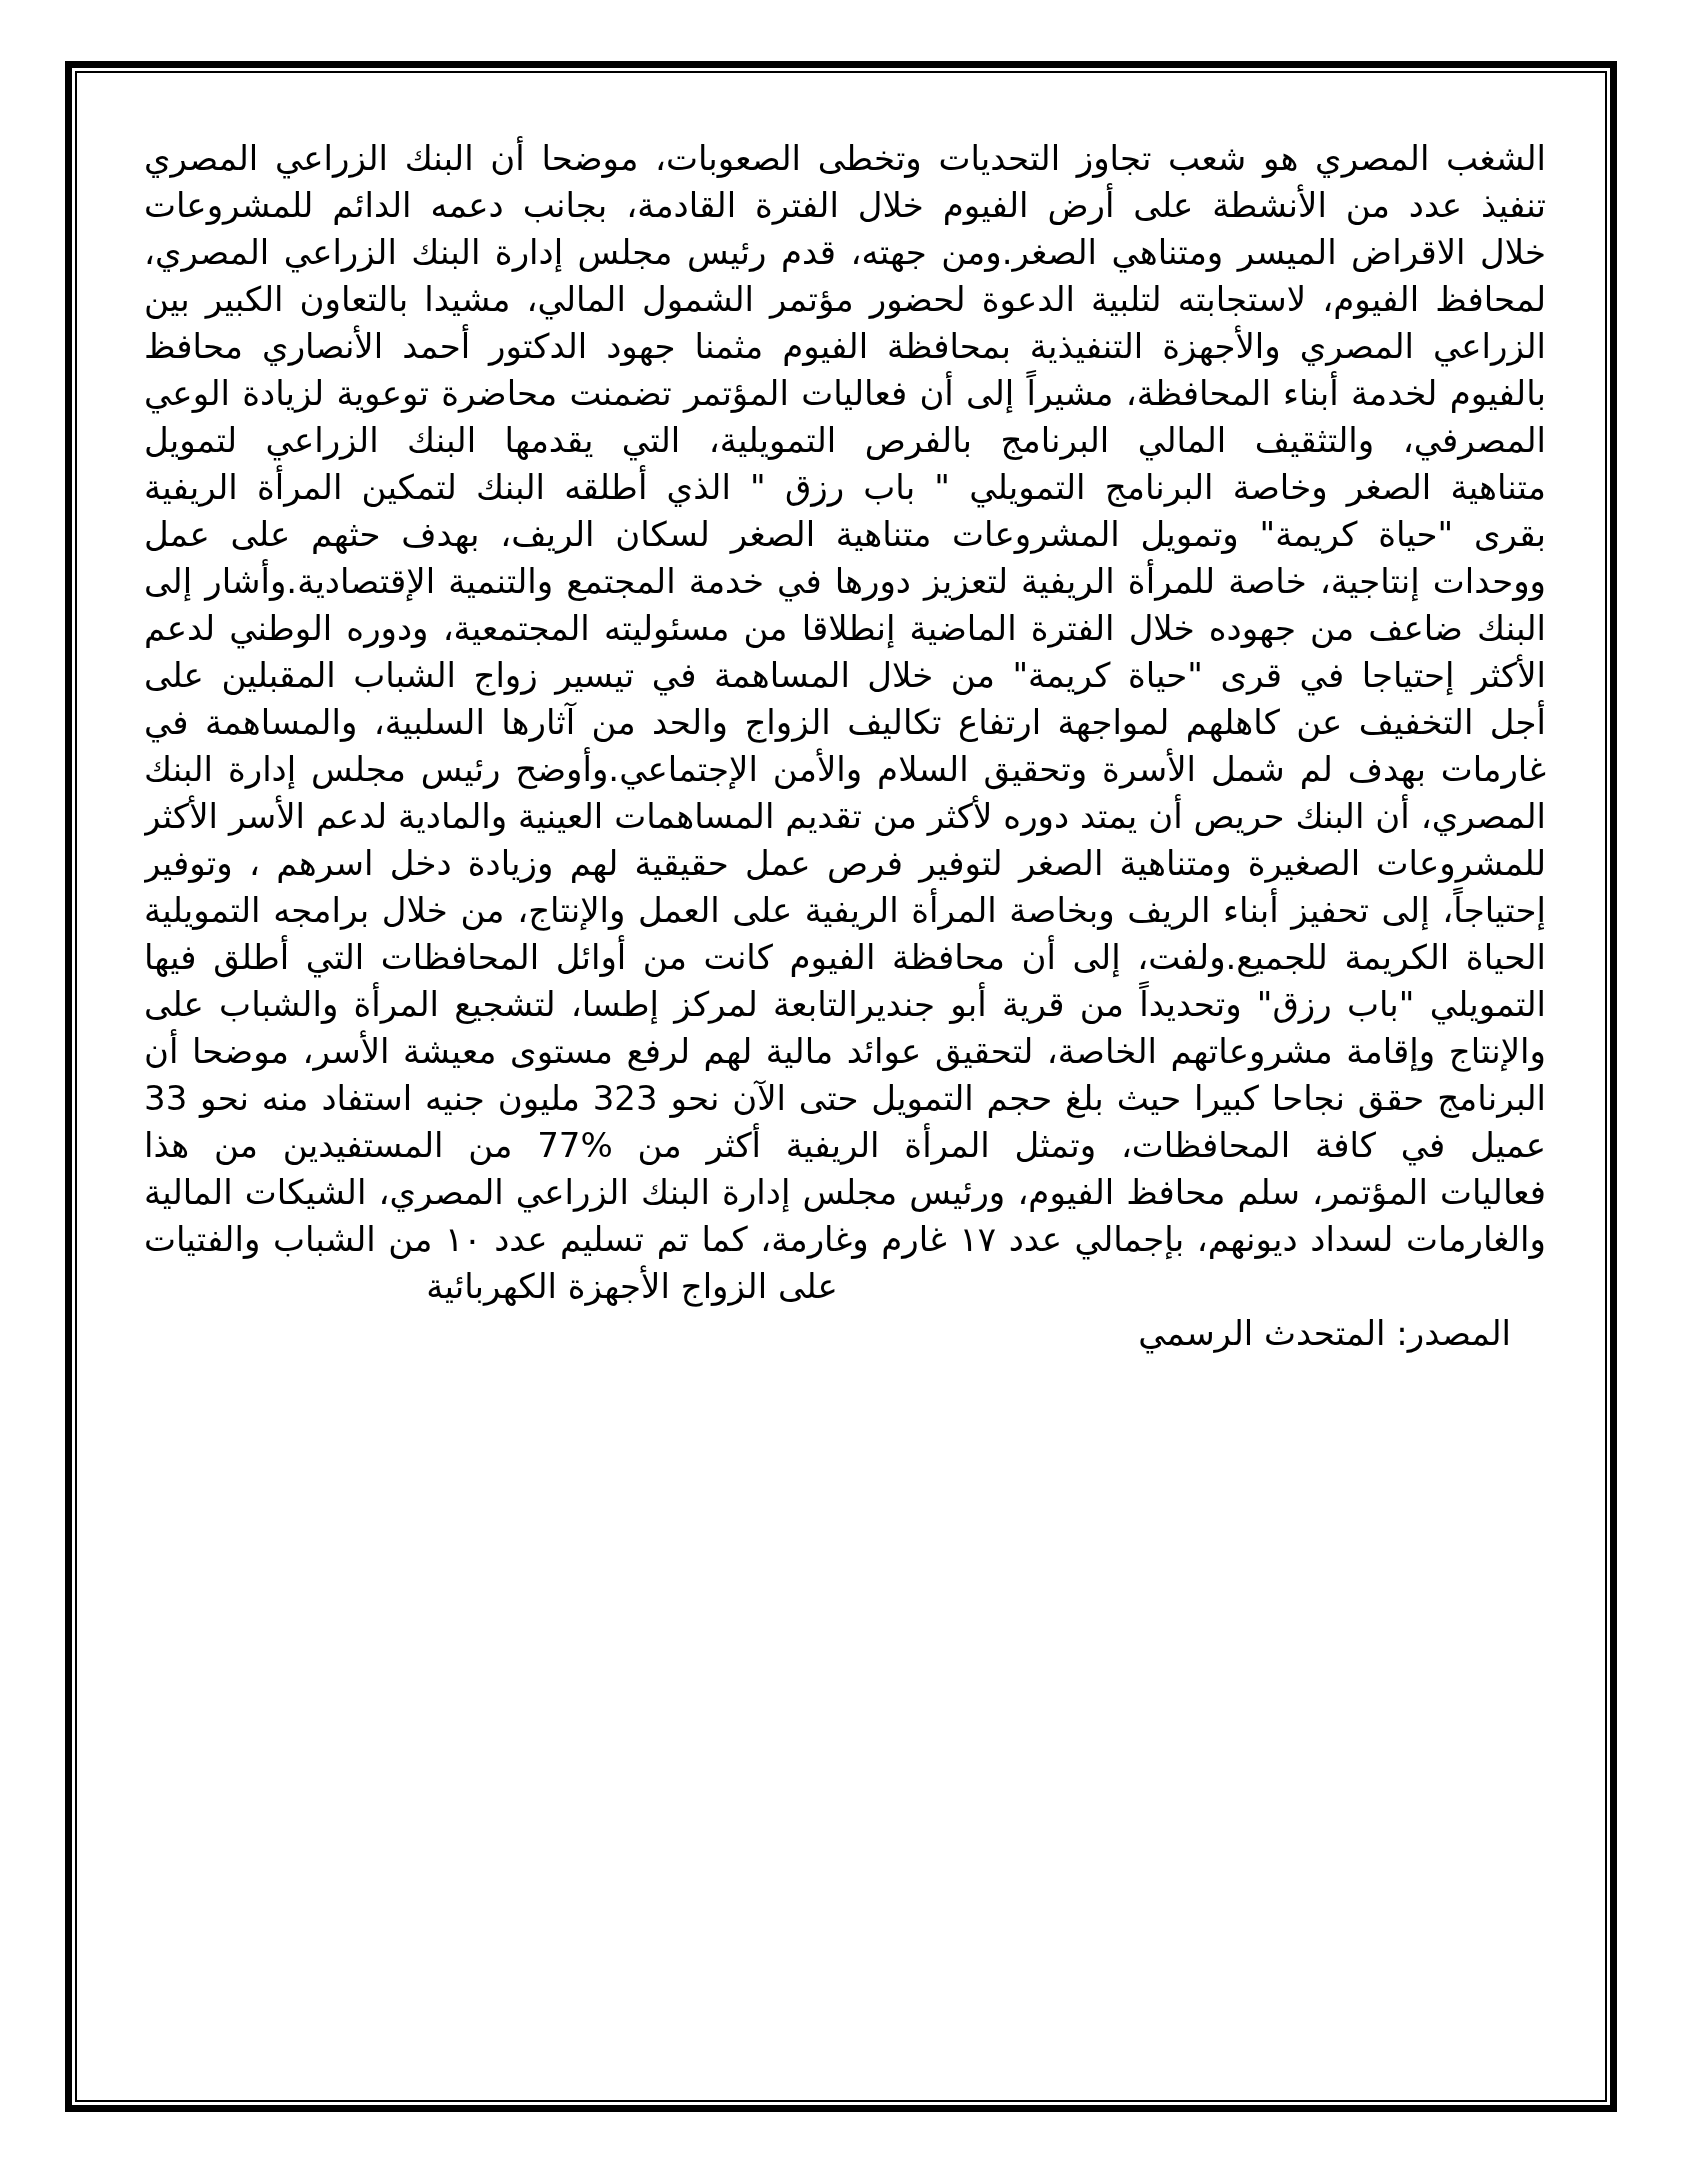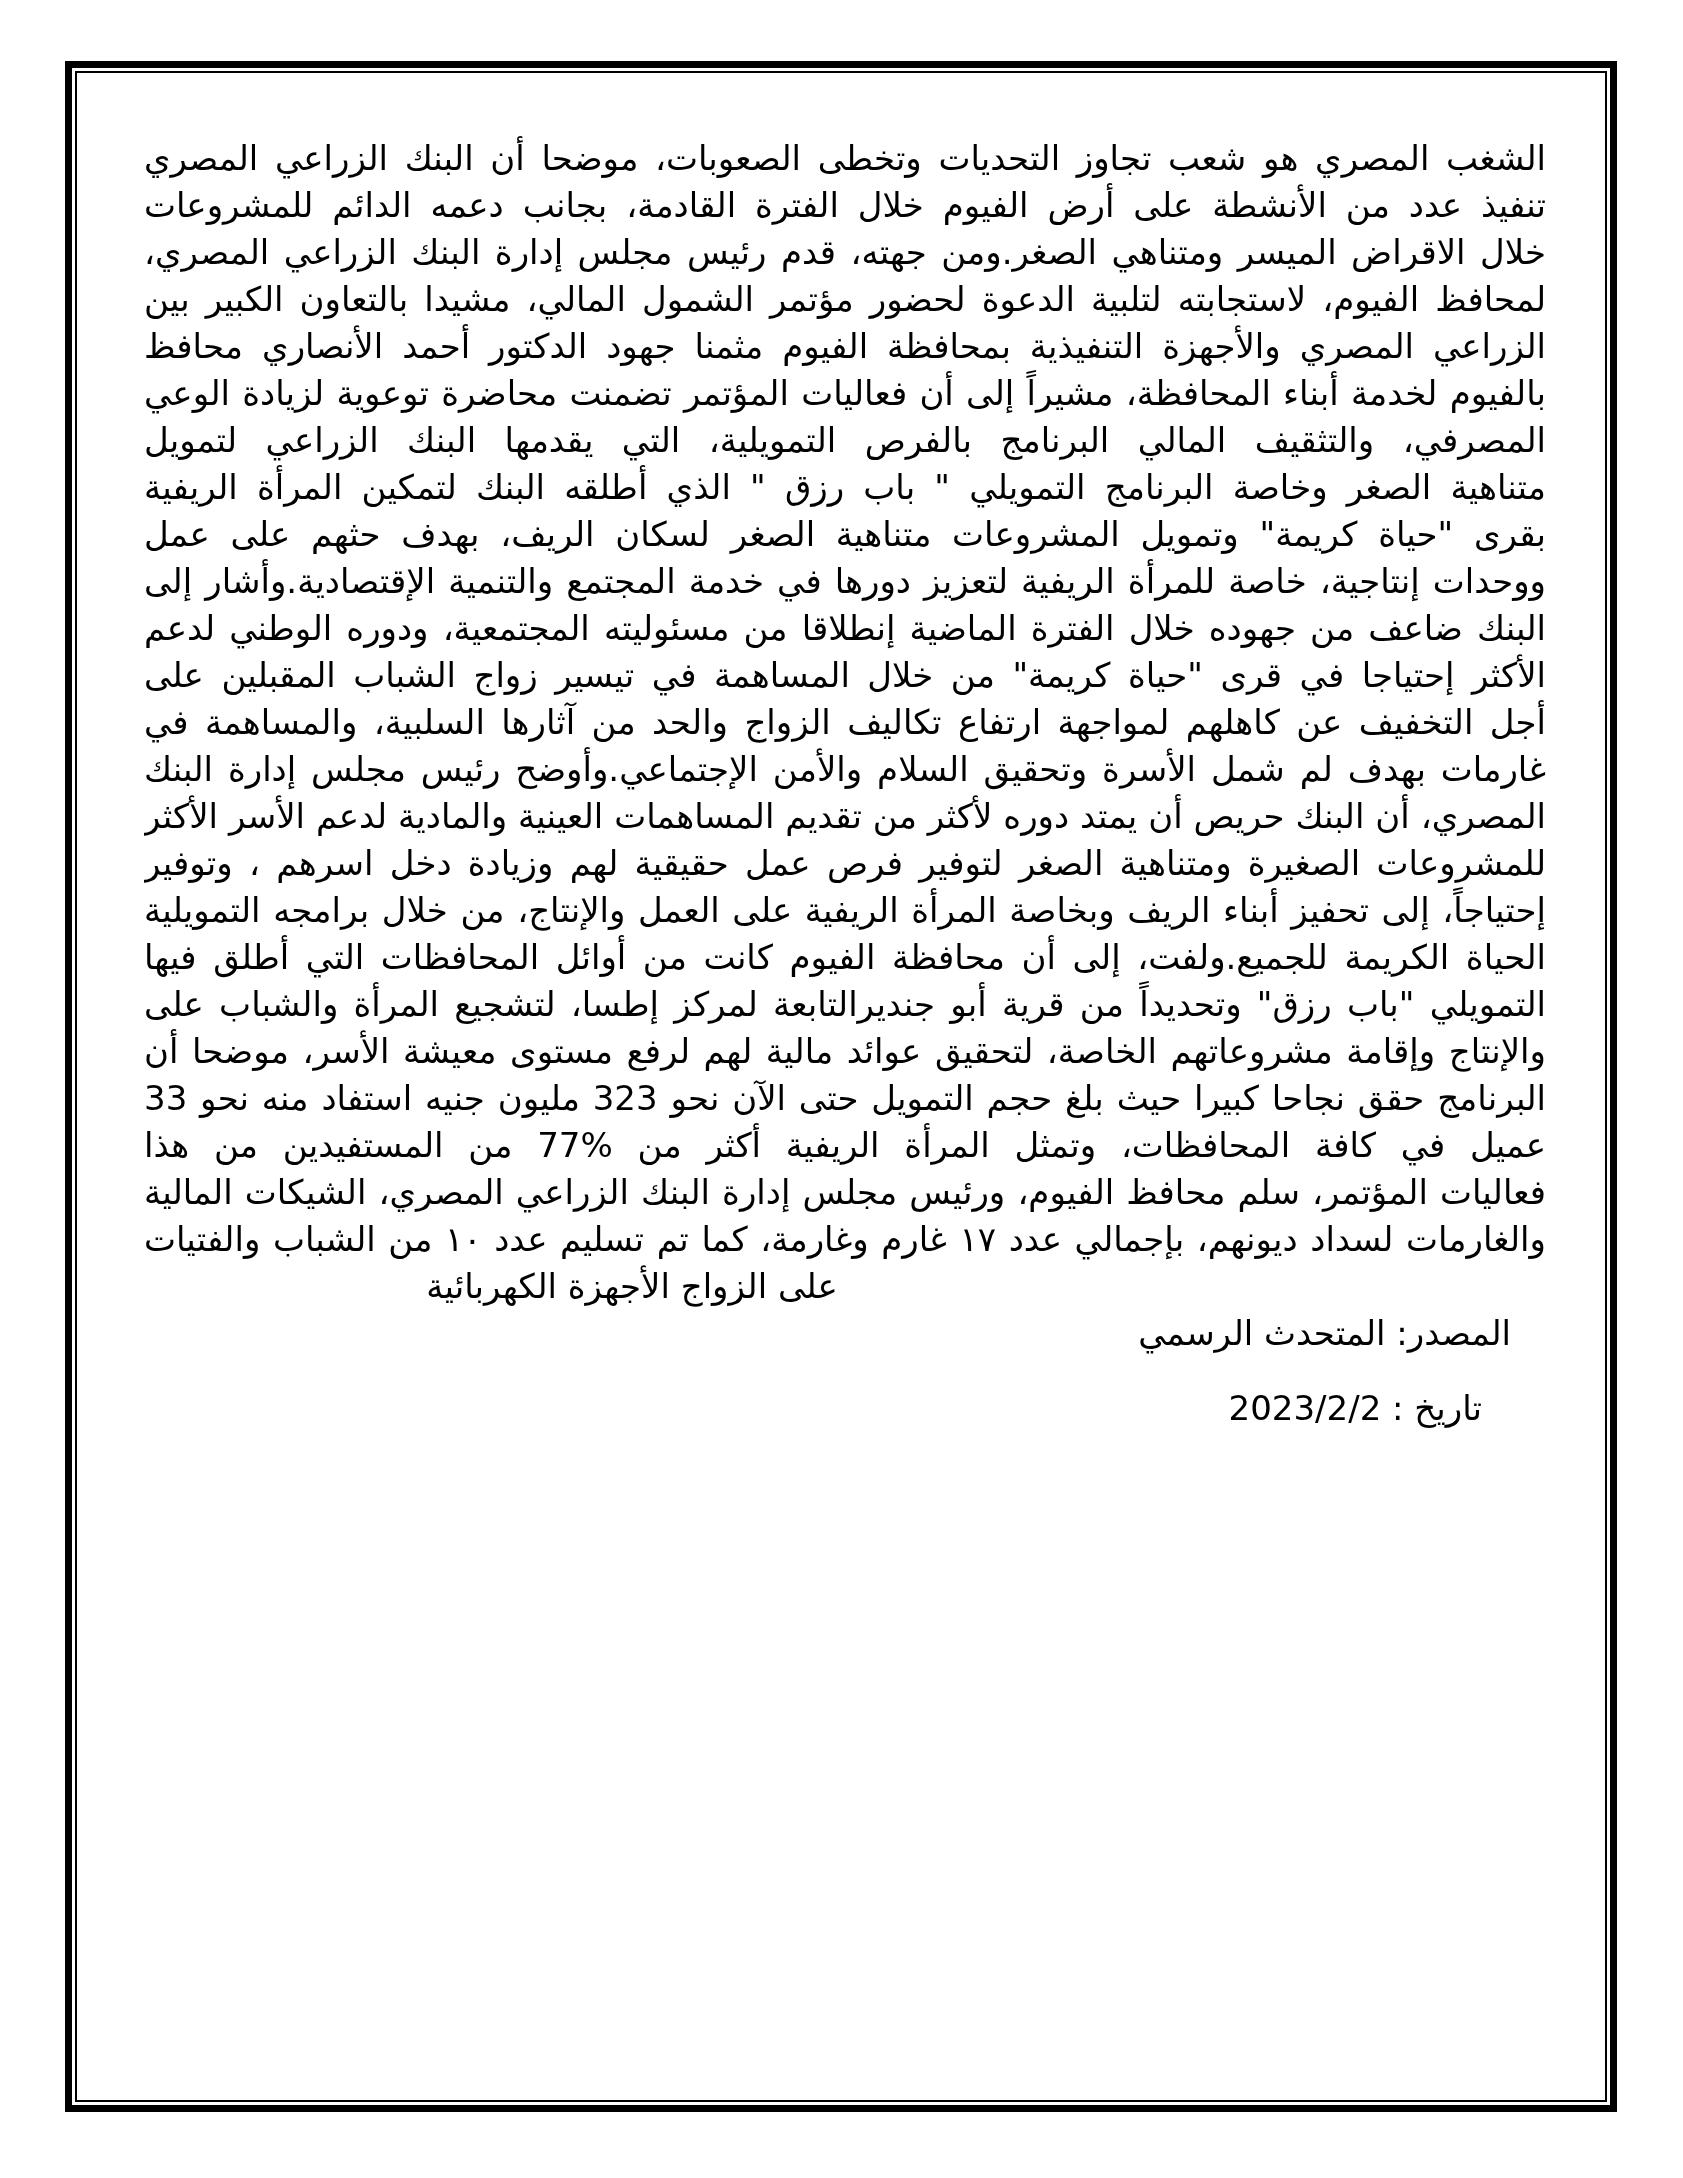--- a/index.html
+++ b/index.html
@@ -99,16 +99,15 @@
     <div class="line">إحتياجاً، إلى تحفيز أبناء الريف وبخاصة المرأة الريفية على العمل والإنتاج، من خلال برامجه التمويلية</div>
     <div class="line">الحياة الكريمة للجميع.ولفت، إلى أن محافظة الفيوم كانت من أوائل المحافظات التي أطلق فيها البنك برنامجه</div>
     <div class="line">التمويلي "باب رزق" وتحديداً من قرية أبو جنديرالتابعة لمركز إطسا، لتشجيع المرأة والشباب على العمل</div>
     <div class="line">والإنتاج وإقامة مشروعاتهم الخاصة، لتحقيق عوائد مالية لهم لرفع مستوى معيشة الأسر، موضحا أن هذا</div>
     <div class="line">البرنامج حقق نجاحا كبيرا حيث بلغ حجم التمويل حتى الآن نحو 323 مليون جنيه استفاد منه نحو 33 ألف</div>
     <div class="line">عميل في كافة المحافظات، وتمثل المرأة الريفية أكثر من %77 من المستفيدين من هذا التمويل.وخلال</div>
     <div class="line">فعاليات المؤتمر، سلم محافظ الفيوم، ورئيس مجلس إدارة البنك الزراعي المصري، الشيكات المالية للغارمين</div>
     <div class="line">والغارمات لسداد ديونهم، بإجمالي عدد ١٧ غارم وغارمة، كما تم تسليم عدد ١٠ من الشباب والفتيات المقبلين</div>
     <div class="line-closing">على الزواج الأجهزة الكهربائية</div>
     <div class="line-source">المصدر: المتحدث الرسمي</div>
-    <div class="line-date">تاريخ : 2023/2/2</div>
   </div>
 </div>
 
 
 </body></html>

